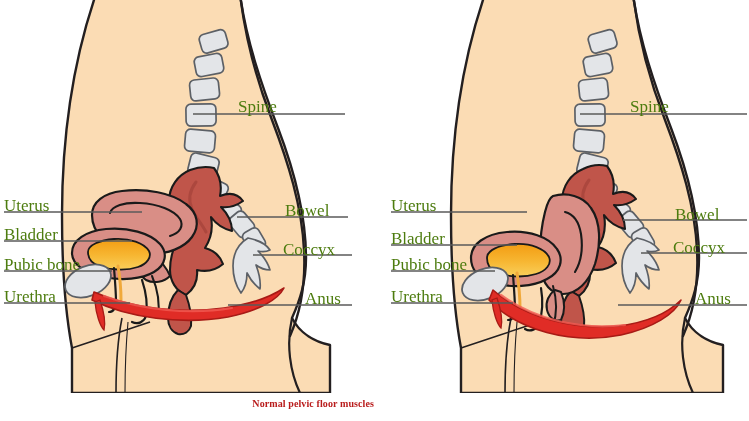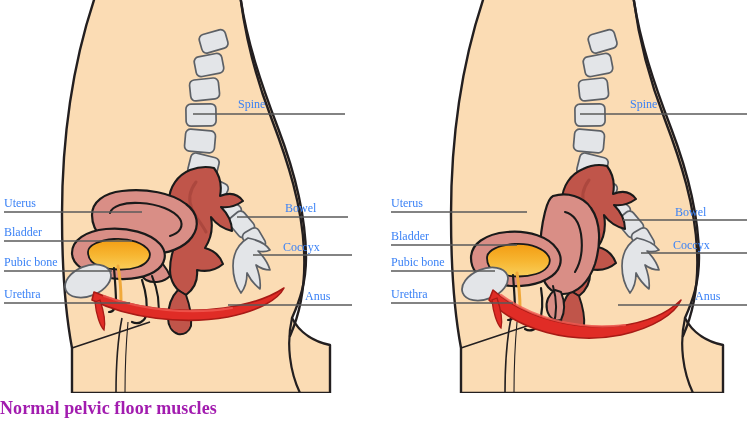--- a/index.html
+++ b/index.html
@@ -36,33 +36,33 @@
     top: 0;
     width: 374px;
     height: 393px;
     display: block;
   }
   .caption {
     position: absolute;
     left: 0;
     top: 398px;
     width: 374px;
-    text-align: left;
+    text-align: right;
     font-family: "Liberation Serif", "DejaVu Serif", serif;
     font-weight: bold;
-    font-size: 18px;
-    color: #a21caf;
+    font-size: 10px;
+    color: #b91c1c;
     letter-spacing: 0.1px;
   }
   
   .lbl {
     position: absolute;
     font-family: "Liberation Serif", "DejaVu Serif", serif;
-    font-size: 12px;
-    color: #3b82f6;
+    font-size: 17px;
+    color: #4d7c0f;
     white-space: nowrap;
     line-height: 1;
   }
 </style>
 </head>
 <body>
 
 <div id="figure">
 
   <div class="panel" id="panel-left">

